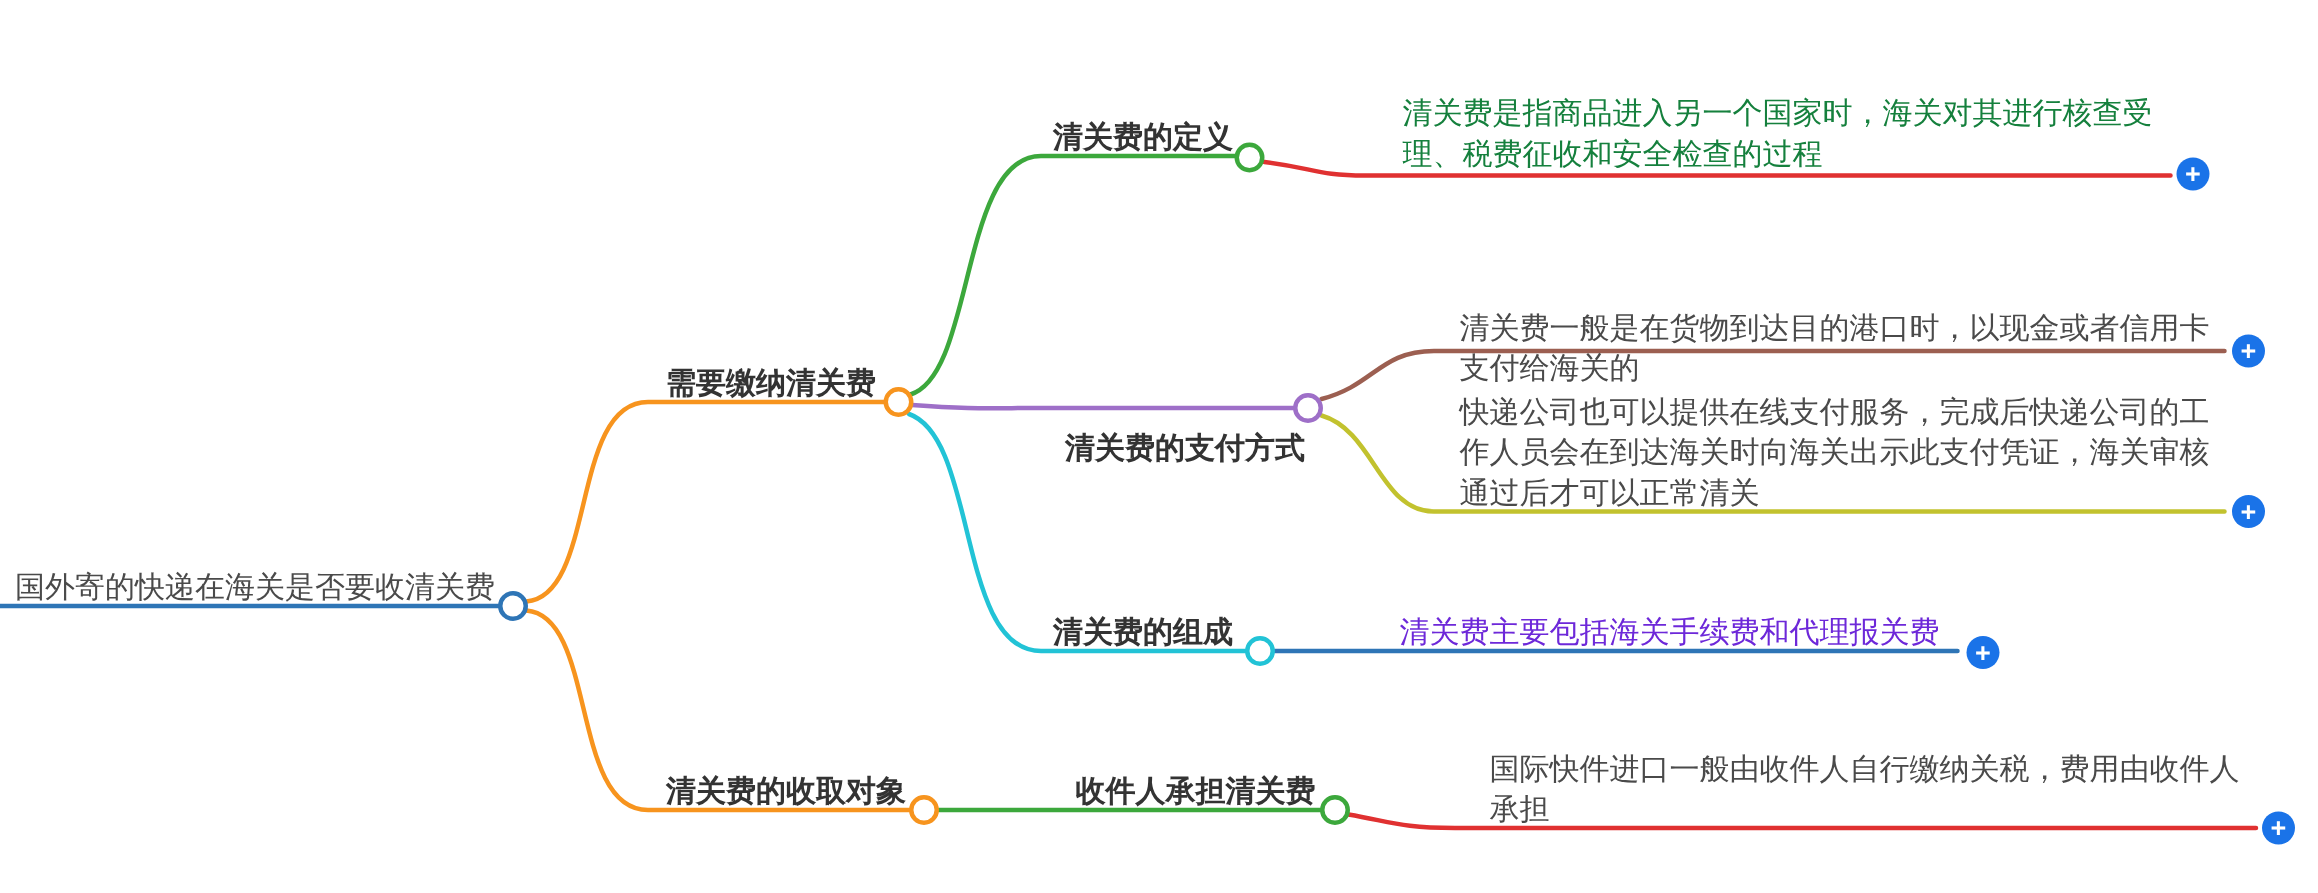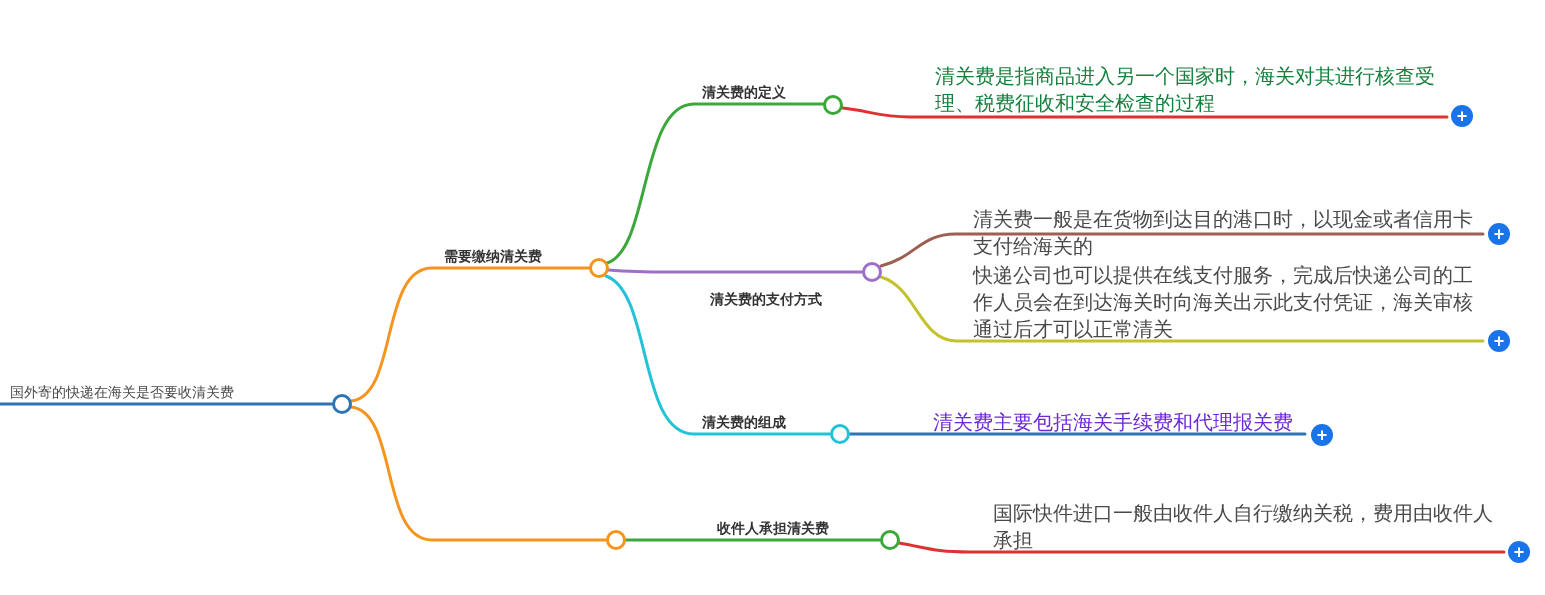--- a/index.html
+++ b/index.html
@@ -2,21 +2,21 @@
 <html><head>
 <meta charset="utf-8">
 <style>
   html,body { margin:0; padding:0; background:#ffffff; }
   .canvas {
     position:relative; width:1545px; height:595px; background:#ffffff;
     font-family:"Liberation Sans", sans-serif; overflow:hidden;
   }
   .connector-layer { position:absolute; left:0; top:0; width:1545px; height:595px; }
   .label {
-    position:absolute; white-space:nowrap; font-size:14px; line-height:24px;
+    position:absolute; white-space:nowrap; font-size:20px; line-height:24px;
     color:#4a4a4a; cursor:default;
   }
   .label.bold { font-weight:bold; color:#333333; }
   .leaf {
     position:absolute; font-size:20px; line-height:27px; color:#4a4a4a; cursor:default;
   }
   .plus-btn {
     position:absolute; width:22px; height:22px; border-radius:50%;
     background:#1a73e8; color:#ffffff; display:flex; align-items:center;
     justify-content:center; font-size:18px; font-weight:bold; line-height:1;
@@ -70,20 +70,21 @@
   <div class="label bold" style="left: 702px; top: 80px; color: rgb(51, 51, 51);">清关费的定义</div>
   <div class="leaf" style="left: 935px; top: 63px; width: 512px; color: #15803d;">清关费是指商品进入另一个国家时，海关对其进行核查受理、税费征收和安全检查的过程</div>
 
   <div class="label bold" style="left: 710px; top: 248px; color: rgb(51, 51, 51); margin-top: 39px;">清关费的支付方式</div>
   <div class="leaf" style="left: 973px; top: 182px; width: 510px; color: rgb(74, 74, 74); margin-top: 24px;">清关费一般是在货物到达目的港口时，以现金或者信用卡支付给海关的</div>
   <div class="leaf" style="left: 973px; top: 262px; width: 510px; color: rgb(74, 74, 74);">快递公司也可以提供在线支付服务，完成后快递公司的工作人员会在到达海关时向海关出示此支付凭证，海关审核通过后才可以正常清关</div>
 
   <div class="label bold" style="left: 702px; top: 410px; color: rgb(51, 51, 51);">清关费的组成</div>
   <div class="leaf" style="left: 933px; top: 409px; white-space: nowrap; color: #6d28d9;">清关费主要包括海关手续费和代理报关费</div>
 
+  <div class="label bold" style="left: 444px; top: 516px; color: rgb(51, 51, 51);">清关费的收取对象</div>
   <div class="label bold" style="left: 717px; top: 516px; color: rgb(51, 51, 51);">收件人承担清关费</div>
   <div class="leaf" style="left: 993px; top: 500px; width: 510px; color: rgb(74, 74, 74);">国际快件进口一般由收件人自行缴纳关税，费用由收件人承担</div>
 
   <div class="plus-btn" style="left: 1451px; top: 105px; background-color: rgb(26, 115, 232);">
     <span>+</span>
   </div>
   <div class="plus-btn" style="left: 1488px; top: 223px; background-color: rgb(26, 115, 232);">
     <span>+</span>
   </div>
   <div class="plus-btn" style="left: 1488px; top: 330px; background-color: rgb(26, 115, 232);">

